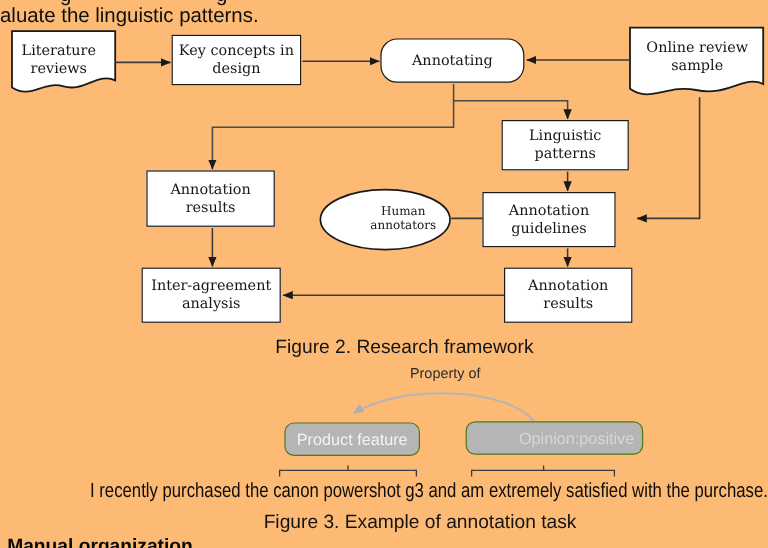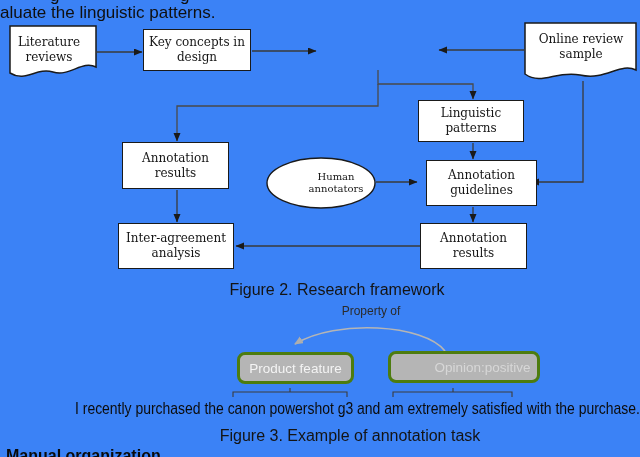--- a/index.html
+++ b/index.html
@@ -1,34 +1,34 @@
 <!DOCTYPE html>
 <html><head>
 <meta charset="utf-8">
 <style>
   html,body{margin:0;padding:0;background:#fff;}
-  #page{position:relative;width:640px;height:457px;background:#3b82f6;overflow:hidden;
+  #page{position:relative;width:640px;height:457px;background:#fdba74;overflow:hidden;
         font-family:"Liberation Sans",sans-serif;color:#111;}
   svg.overlay{position:absolute;left:0;top:0;width:640px;height:457px;z-index:1;}
   .txt{position:absolute;z-index:2;}
   
   .para-tail{left:0px;top:3px;font-size:17px;color:#0f0f0f;white-space:nowrap;}
   .frag{position:absolute;top:-14px;font-size:17px;color:#0f0f0f;z-index:2;}
   
   .node{position:absolute;z-index:2;display:flex;align-items:center;justify-content:center;
         text-align:center;font-family:"DejaVu Serif",serif;font-size:12px;line-height:1.25;
         color:#161616;}
   .rect{background:#fff;border:1.5px solid #1a1a1a;}
   .round{background:#fff;border:1.5px solid #1a1a1a;border-radius:14px;}
   .plain{background:transparent;border:none;}
   
   .caption{position:absolute;z-index:2;text-align:center;font-size:16px;color:#141414;}
   
   .graybox{position:absolute;z-index:2;display:flex;align-items:center;justify-content:center;
-           background:#b5b5b5;border:3px solid #4d7c0f;border-radius:8px;
+           background:#b5b5b5;border:1px solid #4d7c0f;border-radius:8px;
            font-size:13.5px;}
   .graybox.product{color:#f4f4f4;}
   .graybox.opinion{color:#d7d7d7;}
   .prop-label{position:absolute;z-index:2;font-size:12px;color:#2b2b2b;text-align:center;}
   .sentence{position:absolute;z-index:2;left:75px;top:399px;font-size:17px;color:#0c0c0c;
             white-space:nowrap;transform:scaleX(0.82);transform-origin:0 50%;}
   .partial-heading{position:absolute;z-index:2;left:6px;top:447px;font-size:16px;
                    font-weight:bold;color:#0a0a0a;white-space:nowrap;}
 </style>
 </head>
@@ -71,30 +71,31 @@
     <path d="M445,351 C424,324 336,319 295,344" fill="none" stroke="#b5b5b5" stroke-width="1.7" marker-end="url(#ahg)"></path>
 
     <path d="M233,397 L233,392 L347,392 L347,397 M290,392 L290,388" fill="none" stroke="#3c3c3c" stroke-width="1.1"></path>
     <path d="M393,397 L393,392 L512,392 L512,397 M453,392 L453,388" fill="none" stroke="#3c3c3c" stroke-width="1.1"></path>
   </svg>
 
   <div class="node plain" style="left:12px;top:30px;width:74px;height:40px;">Literature reviews</div>
 
   <div class="node rect" style="left:143px;top:29px;width:106px;height:40px;">Key concepts in design</div>
 
+  <div class="node round" style="left:317px;top:32px;width:118px;height:35px;">Annotating</div>
 
   <div class="node rect" style="left:418px;top:100px;width:104px;height:40px;">Linguistic patterns</div>
 
   <div class="node plain" style="left:532px;top:27px;width:98px;height:40px;">Online review sample</div>
 
   <div class="node rect" style="left:122px;top:142px;width:105px;height:45px;">Annotation results</div>
 
   <div class="node plain" style="left:296px;top:165px;width:80px;height:36px;font-size:10px;">Human annotators</div>
 
-  <div class="node rect" style="left:426px;top:160px;width:109px;height:44px;">Annotation guidelines</div>
+  <div class="node rect" style="left:402px;top:160px;width:109px;height:44px;">Annotation guidelines</div>
 
   <div class="node rect" style="left:118px;top:223px;width:114px;height:44px;">Inter-agreement analysis</div>
 
   <div class="node rect" style="left:420px;top:223px;width:105px;height:44px;">Annotation results</div>
 
   <div class="caption" style="left:37px;top:281px;width:600px;">Figure 2. Research framework</div>
 
   <div class="prop-label" style="left:330px;top:304px;width:82px;">Property of</div>
 
   <div class="graybox product" style="left:237px;top:352px;width:111px;height:26px;">Product feature</div>

